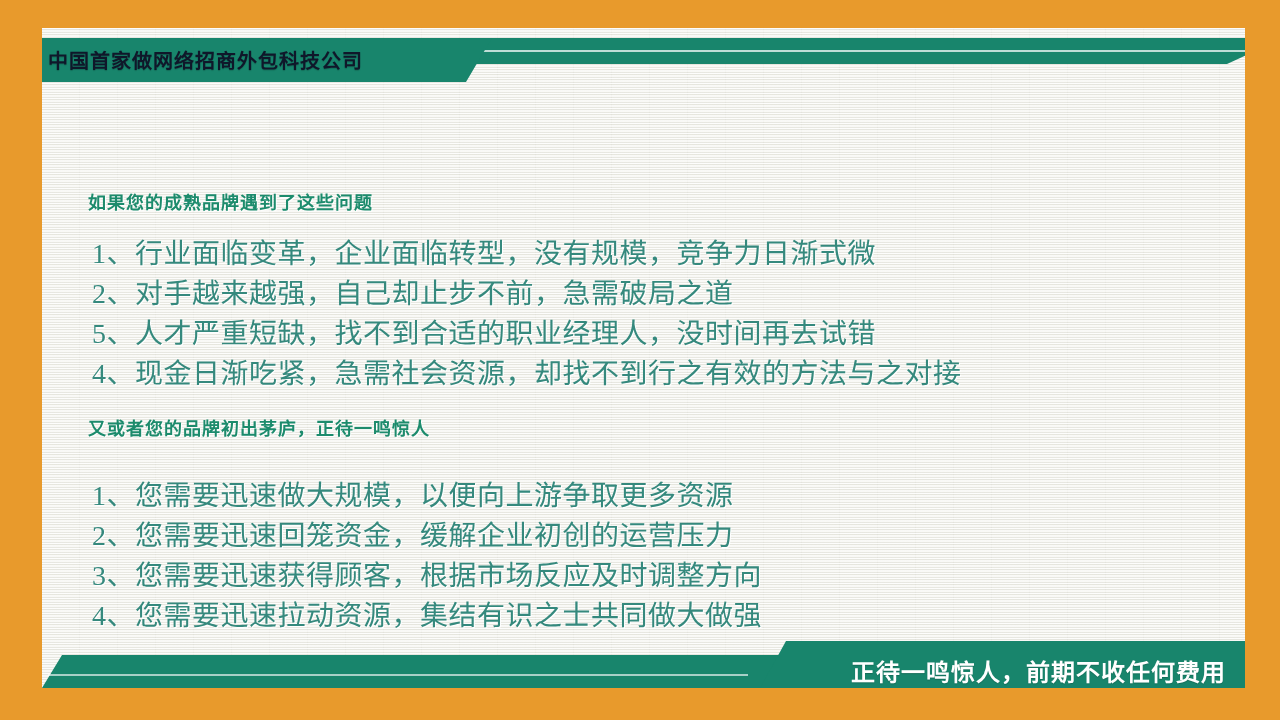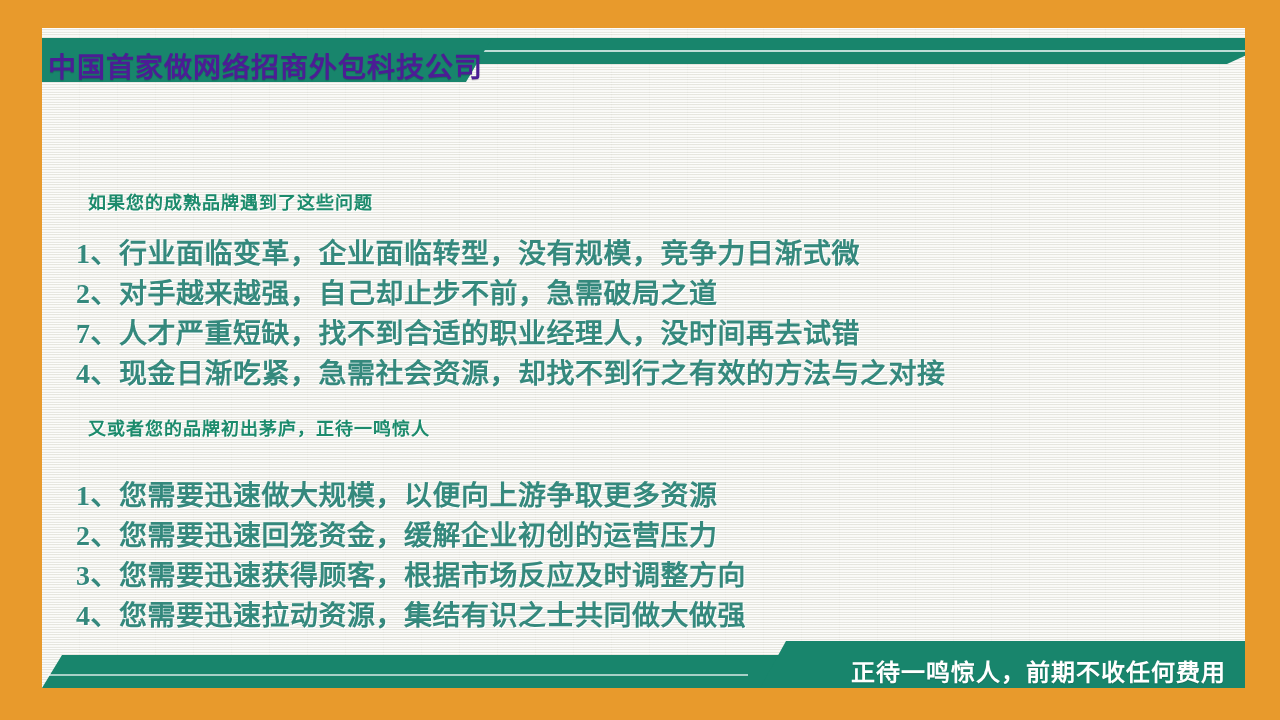--- a/index.html
+++ b/index.html
@@ -73,23 +73,23 @@
     width: 450px;
     height: 44px;
     background: #18856C;
     -webkit-clip-path: polygon(0 0, 100% 0, calc(100% - 26px) 100%, 0 100%);
     clip-path: polygon(0 0, 100% 0, calc(100% - 26px) 100%, 0 100%);
   }
   .header-tab-text {
     position: absolute;
     left: 48px;
     top: 45px;
-    font-size: 28px;
-    font-weight: bold;
-    color: #4c1d95;
+    font-size: 20px;
+    font-weight: bold;
+    color: #0f172a;
     letter-spacing: 1px;
     white-space: nowrap;
     text-shadow: 0 1px 1px rgba(0,0,0,0.18);
   }
 
   
   .main-title {
     position: absolute;
     left: 80px;
     top: 118px;
@@ -108,22 +108,21 @@
     letter-spacing: 1px;
     white-space: nowrap;
     text-shadow: 1px 1px 0 rgba(255,255,255,0.9);
   }
   #section-head-1 { left: 88px; top: 188px; }
   #section-head-2 { left: 88px; top: 414px; }
 
   
   .list {
     position: absolute;
-    left: 76px;
-    font-weight: bold;
+    left: 92px;
   }
   #list-1 { top: 234px; }
   #list-2 { top: 476px; }
 
   .list-item {
     font-family: "Liberation Serif", "DejaVu Serif", serif;
     font-size: 28px;
     line-height: 40px;
     color: #35897D;
     white-space: nowrap;
@@ -182,21 +181,21 @@
   <div class="header-bar"></div>
   <div class="header-rule"></div>
   <div class="header-tab"></div>
   <div class="header-tab-text">中国首家做网络招商外包科技公司</div>
 
 
   <div class="section-head" id="section-head-1">如果您的成熟品牌遇到了这些问题</div>
   <div class="list" id="list-1">
     <div class="list-item">1、行业面临变革，企业面临转型，没有规模，竞争力日渐式微</div>
     <div class="list-item">2、对手越来越强，自己却止步不前，急需破局之道</div>
-    <div class="list-item">7、人才严重短缺，找不到合适的职业经理人，没时间再去试错</div>
+    <div class="list-item">5、人才严重短缺，找不到合适的职业经理人，没时间再去试错</div>
     <div class="list-item">4、现金日渐吃紧，急需社会资源，却找不到行之有效的方法与之对接</div>
   </div>
 
   <div class="section-head" id="section-head-2">又或者您的品牌初出茅庐，正待一鸣惊人</div>
   <div class="list" id="list-2">
     <div class="list-item">1、您需要迅速做大规模，以便向上游争取更多资源</div>
     <div class="list-item">2、您需要迅速回笼资金，缓解企业初创的运营压力</div>
     <div class="list-item">3、您需要迅速获得顾客，根据市场反应及时调整方向</div>
     <div class="list-item">4、您需要迅速拉动资源，集结有识之士共同做大做强</div>
   </div>

